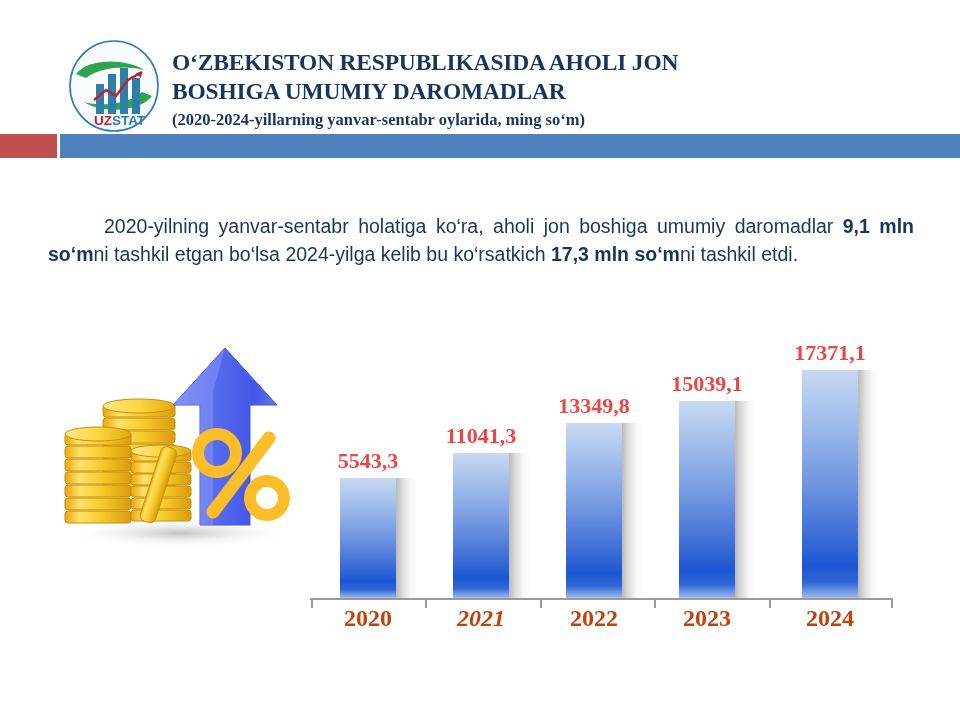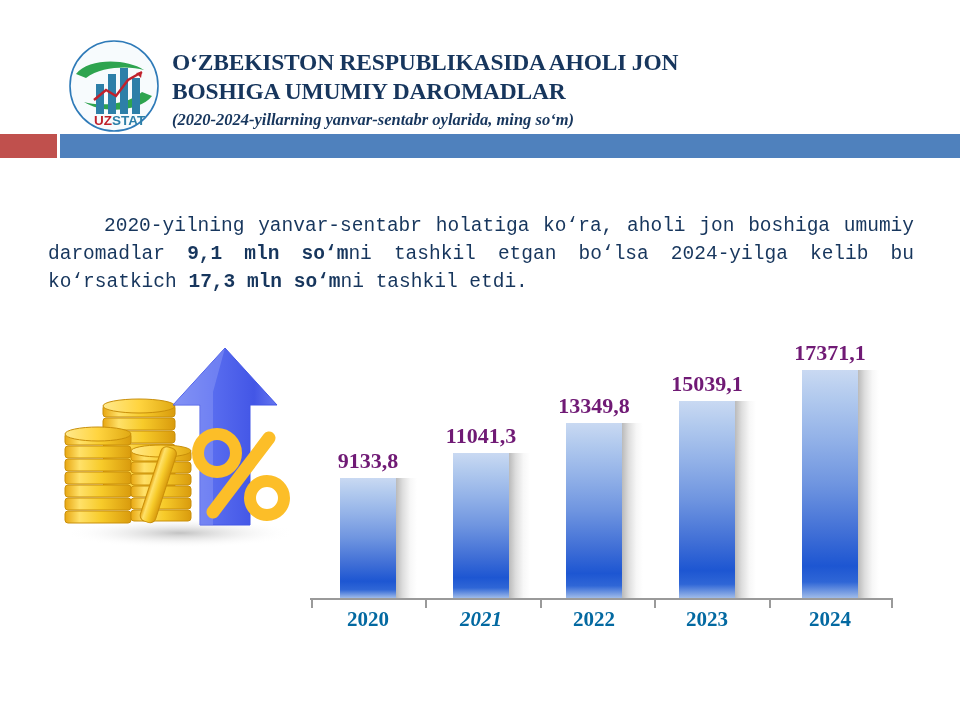--- a/index.html
+++ b/index.html
@@ -42,21 +42,20 @@
     font-weight: bold;
     font-size: 23.5px;
     line-height: 29px;
     color: #17365d;
     letter-spacing: -0.2px;
     white-space: nowrap;
   }
   .subtitle-line {
     font-family: "Liberation Serif", serif;
     font-weight: bold;
-    font-style: italic;
     font-size: 16.5px;
     line-height: 24px;
     color: #17365d;
     margin-top: 2px;
     white-space: nowrap;
   }
 
   
   #band-red {
     position: absolute;
@@ -74,21 +73,21 @@
     height: 24px;
     background: #4f81bd;
   }
 
   
   #paragraph {
     position: absolute;
     left: 48px;
     top: 192px;
     width: 866px;
-    font-family: Liberation Mono, monospace;
+    font-family: Liberation Sans, sans-serif;
     font-size: 19.5px;
     line-height: 28px;
     color: #17365d;
     text-align: justify;
     text-indent: 56px;
   }
   #paragraph b { font-weight: bold; }
 
   
   #illustration {
@@ -129,21 +128,21 @@
                  rgba(120,120,120,0.55) 0%,
                  rgba(150,150,150,0.32) 35%,
                  rgba(190,190,190,0.12) 70%,
                  rgba(255,255,255,0) 100%);
   }
   .bar-value {
     position: absolute;
     font-family: "Liberation Serif", serif;
     font-weight: bold;
     font-size: 22px;
-    color: #701a75;
+    color: #ef4444;
     text-align: center;
     width: 120px;
     white-space: nowrap;
   }
   #axis-line {
     position: absolute;
     left: 10px;
     bottom: 50px;
     width: 583px;
     height: 2px;
@@ -156,22 +155,22 @@
     height: 9px;
     background: #9a9a9a;
   }
   .cat-label {
     position: absolute;
     bottom: 18px;
     width: 120px;
     text-align: center;
     font-family: "Liberation Serif", serif;
     font-weight: bold;
-    font-size: 21px;
-    color: #0369a1;
+    font-size: 24px;
+    color: #c2410c;
     white-space: nowrap;
   }
 </style>
 </head>
 <body>
 
 <div id="header">
 
   <div id="logo">
     <svg viewBox="0 0 92 92" width="92" height="92">
@@ -287,21 +286,21 @@
   <div class="bar-shadow" style="left:321px; height:175px;"></div>
   <div class="bar-shadow" style="left:434px; height:197px;"></div>
   <div class="bar-shadow" style="left:557px; height:228px;"></div>
 
   <div class="bar" style="left:40px;  height:120px;"></div>
   <div class="bar" style="left:153px; height:145px;"></div>
   <div class="bar" style="left:266px; height:175px;"></div>
   <div class="bar" style="left:379px; height:197px;"></div>
   <div class="bar" style="left:502px; height:228px;"></div>
 
-  <div class="bar-value" style="left:8px;   bottom:176px;">9133,8</div>
+  <div class="bar-value" style="left:8px;   bottom:176px;">5543,3</div>
   <div class="bar-value" style="left:121px; bottom:201px;margin-top:28px;">11041,3</div>
   <div class="bar-value" style="left:234px; bottom:231px;">13349,8</div>
   <div class="bar-value" style="left:347px; bottom:253px;">15039,1</div>
   <div class="bar-value" style="left:470px; bottom:284px;">17371,1</div>
 
   <div id="axis-line"></div>
   <div class="axis-tick" style="left:11px;"></div>
   <div class="axis-tick" style="left:125px;"></div>
   <div class="axis-tick" style="left:240px;"></div>
   <div class="axis-tick" style="left:354px;"></div>

